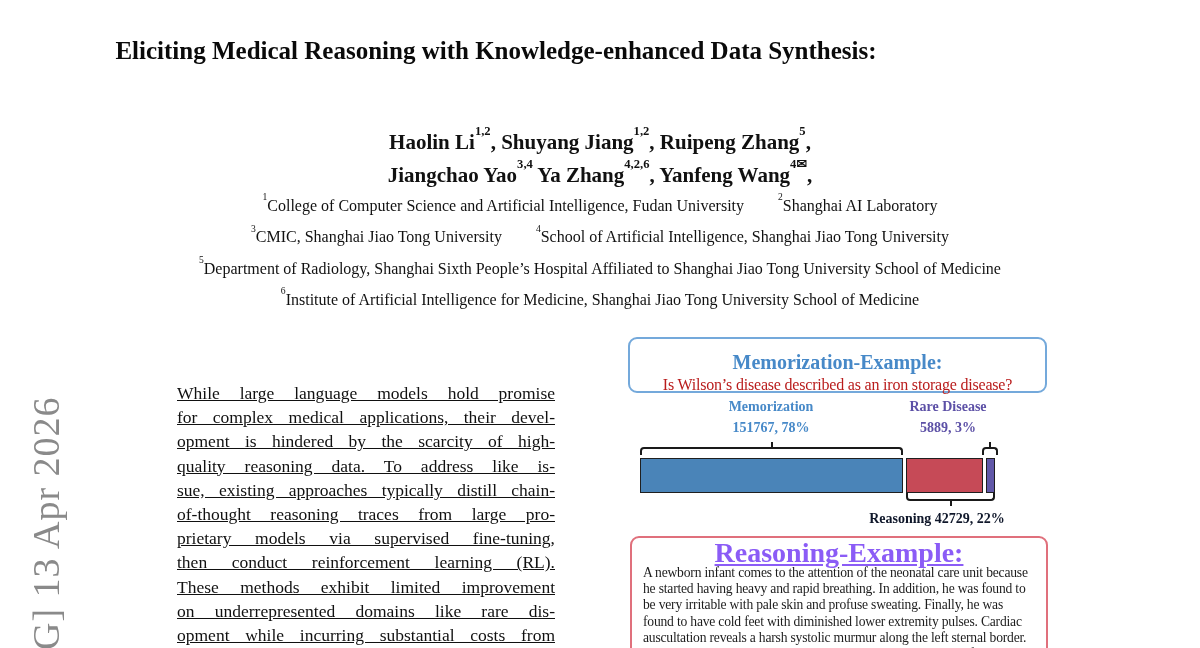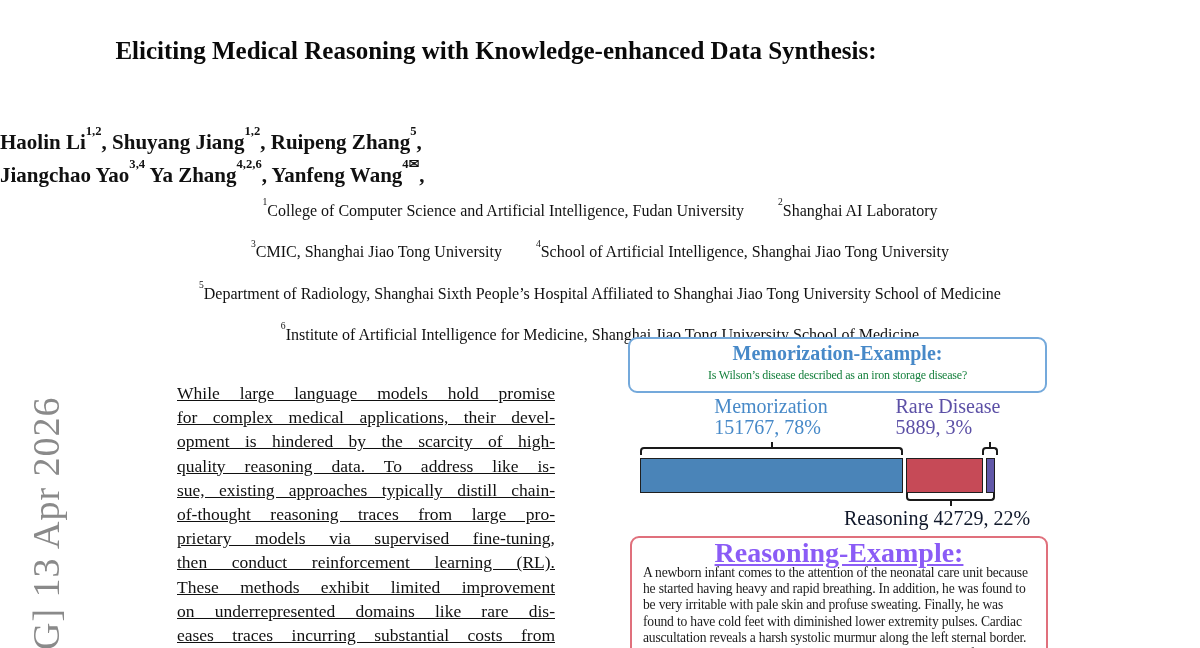--- a/index.html
+++ b/index.html
@@ -4,48 +4,48 @@
 <style>
   * { margin:0; padding:0; box-sizing:border-box; }
   html,body { background:#ffffff; }
   #page {
     position:relative; width:1200px; height:648px; overflow:hidden;
     background:#ffffff; font-family:"Liberation Serif", serif; color:#111;
   }
   
   .title { position:absolute; top:36px; left:0; width:992px; text-align:center;
            font-size:25px; font-weight:bold; line-height:30px; color:#0a0a0a; }
-  .authors { position:absolute; top:123px; left:0; width:1200px; text-align:left;
+  .authors { position:absolute; top:123px; left:0; width:1200px; text-align:center;
              font-size:21px; font-weight:bold; line-height:28px; }
   .authors sup, .affil sup { font-size:0.6em; position:relative; top:-0.5em; font-weight:normal; }
   .authors sup { font-weight:bold; }
   .affils { position:absolute; top:188px; left:0; width:1200px; text-align:center;
-            font-size:16px; line-height:37px; }
+            font-size:16px; line-height:27px; }
   .affil-line { display:flex; justify-content:center; gap:34px; }
   .affil { white-space:nowrap; }
   
   .arxiv-stamp {
     position:absolute; left:24px; top:650px; transform:rotate(-90deg);
     transform-origin:0 0; font-size:38px; color:#8a8a8a; letter-spacing:1px;
     white-space:nowrap; font-family:"Liberation Serif", serif;
   }
   
   .abstract-heading { position:absolute; left:177px; top:333px; width:376px;
                       text-align:center; font-size:19px; font-weight:bold; }
   .abstract-body { position:absolute; left:177px; top:381px; width:378px;
                    font-size:17.5px; }
   .abstract-body .abs-line { text-align:justify; text-align-last:justify;
                              line-height:24.2px; white-space:normal;text-decoration:underline; }
   
   .fig-box { position:absolute; border-radius:9px; background:#fff; text-align:center; }
   .mem-box { left:628px; top:337px; width:419px; height:56px;
-             border:2px solid #74a9db; padding-top:2px; }
+             border:2px solid #74a9db; padding-top:11px; }
   .mem-box .box-title { color:#4789c8; font-weight:bold; font-size:20px; line-height:24px; }
-  .mem-box .box-q { color:#15803d; font-size:12px; line-height:21px; letter-spacing:-0.2px; }
-  .bar-label { position:absolute; font-weight:normal; font-size:20px;
+  .mem-box .box-q { color:#b91c1c; font-size:16px; line-height:21px; letter-spacing:-0.2px; }
+  .bar-label { position:absolute; text-align:center; font-weight:bold; font-size:14px;
                line-height:21px; transform:translateX(-50%); white-space:nowrap; }
   .mem-label { left:771px; top:396px; color:#4789c8; }
   .rare-label { left:948px; top:396px; color:#5c50a6; }
   .reason-label { left:937px; top:508px; color:#0f172a; }
   .brace-up { position:absolute; border:2px solid #1a1a1a; border-bottom:none;
               border-radius:4px 4px 0 0; height:8px; }
   .brace-up::before { content:""; position:absolute; left:50%; top:-7px; width:2px;
                       height:7px; background:#1a1a1a; transform:translateX(-50%); }
   .brace-down { position:absolute; border:2px solid #1a1a1a; border-top:none;
                 border-radius:0 0 4px 4px; height:8px; }
@@ -101,21 +101,21 @@
       <div class="abs-line">While large language models hold promise</div>
       <div class="abs-line">for complex medical applications, their devel-</div>
       <div class="abs-line">opment is hindered by the scarcity of high-</div>
       <div class="abs-line">quality reasoning data. To address like is-</div>
       <div class="abs-line">sue, existing approaches typically distill chain-</div>
       <div class="abs-line">of-thought reasoning traces from large pro-</div>
       <div class="abs-line">prietary models via supervised fine-tuning,</div>
       <div class="abs-line">then conduct reinforcement learning (RL).</div>
       <div class="abs-line">These methods exhibit limited improvement</div>
       <div class="abs-line">on underrepresented domains like rare dis-</div>
-      <div class="abs-line">eases traces incurring substantial costs from</div>
+      <div class="abs-line">opment while incurring substantial costs from</div>
     </div>
 
   <div class="fig-box mem-box">
     <div class="box-title">Memorization-Example:</div>
     <div class="box-q">Is Wilson’s disease described as an iron storage disease?</div>
   </div>
 
   <div class="bar-label mem-label">
     <div>Memorization</div>
     <div>151767, 78%</div>

